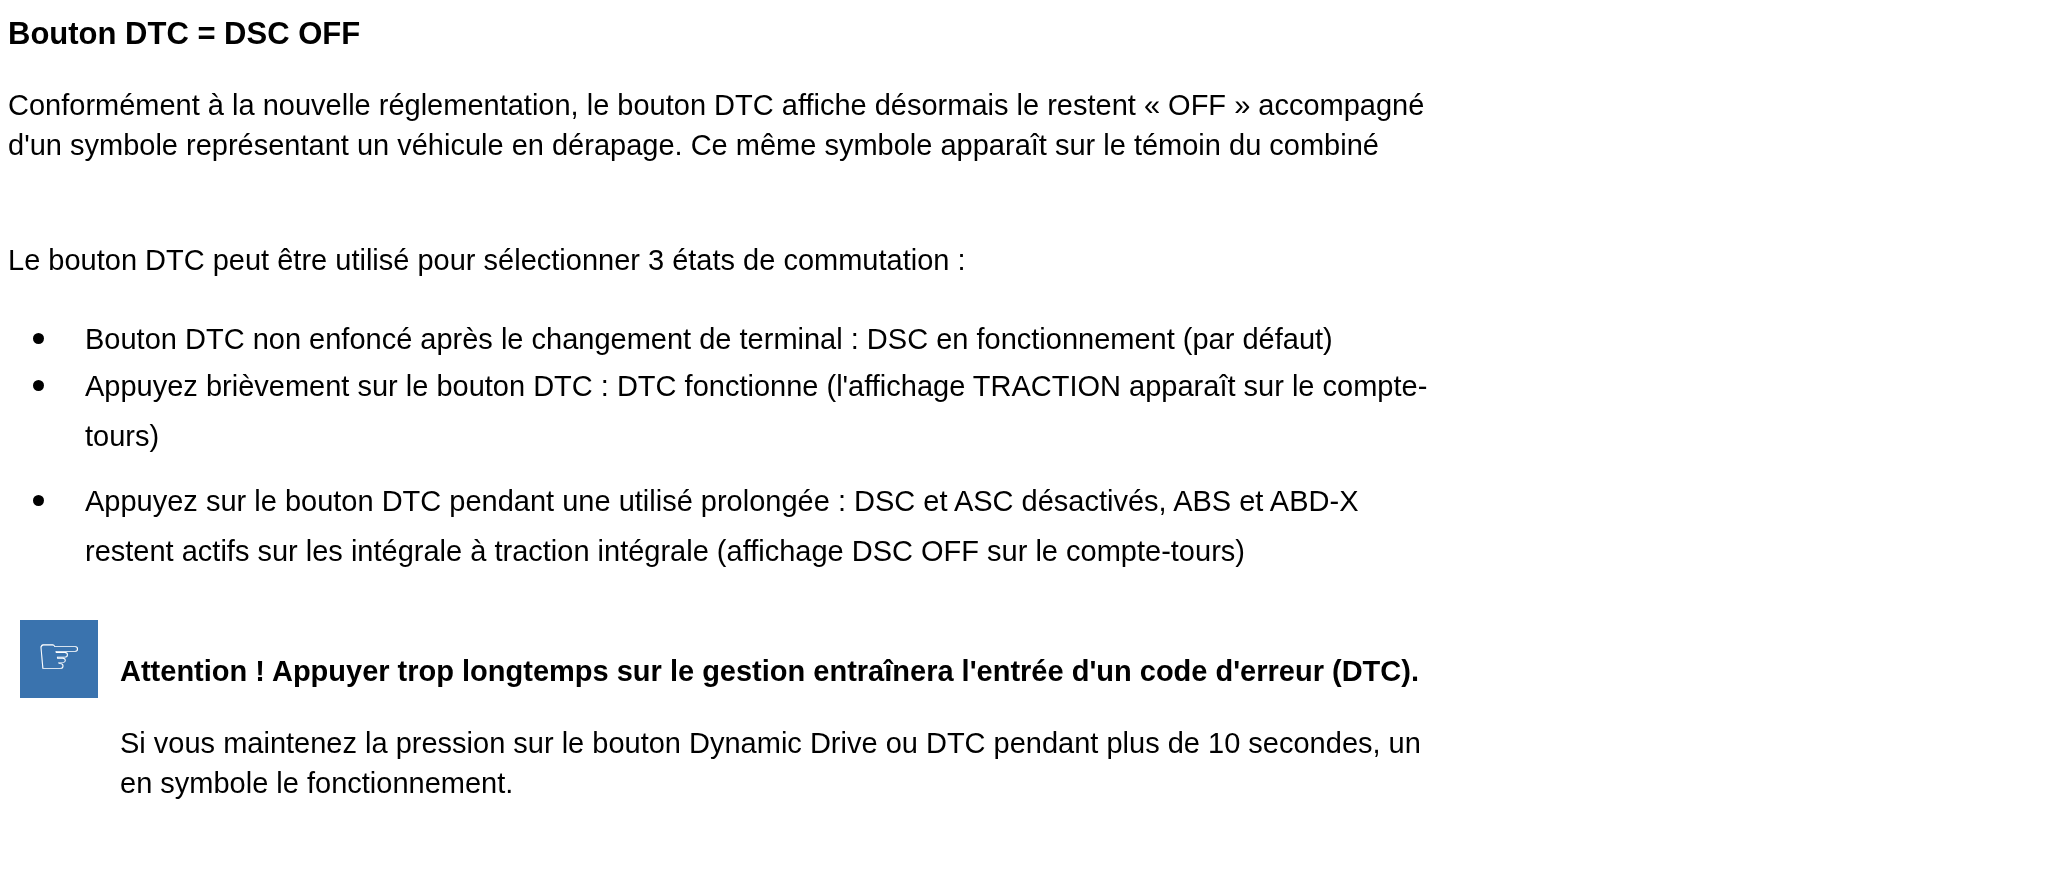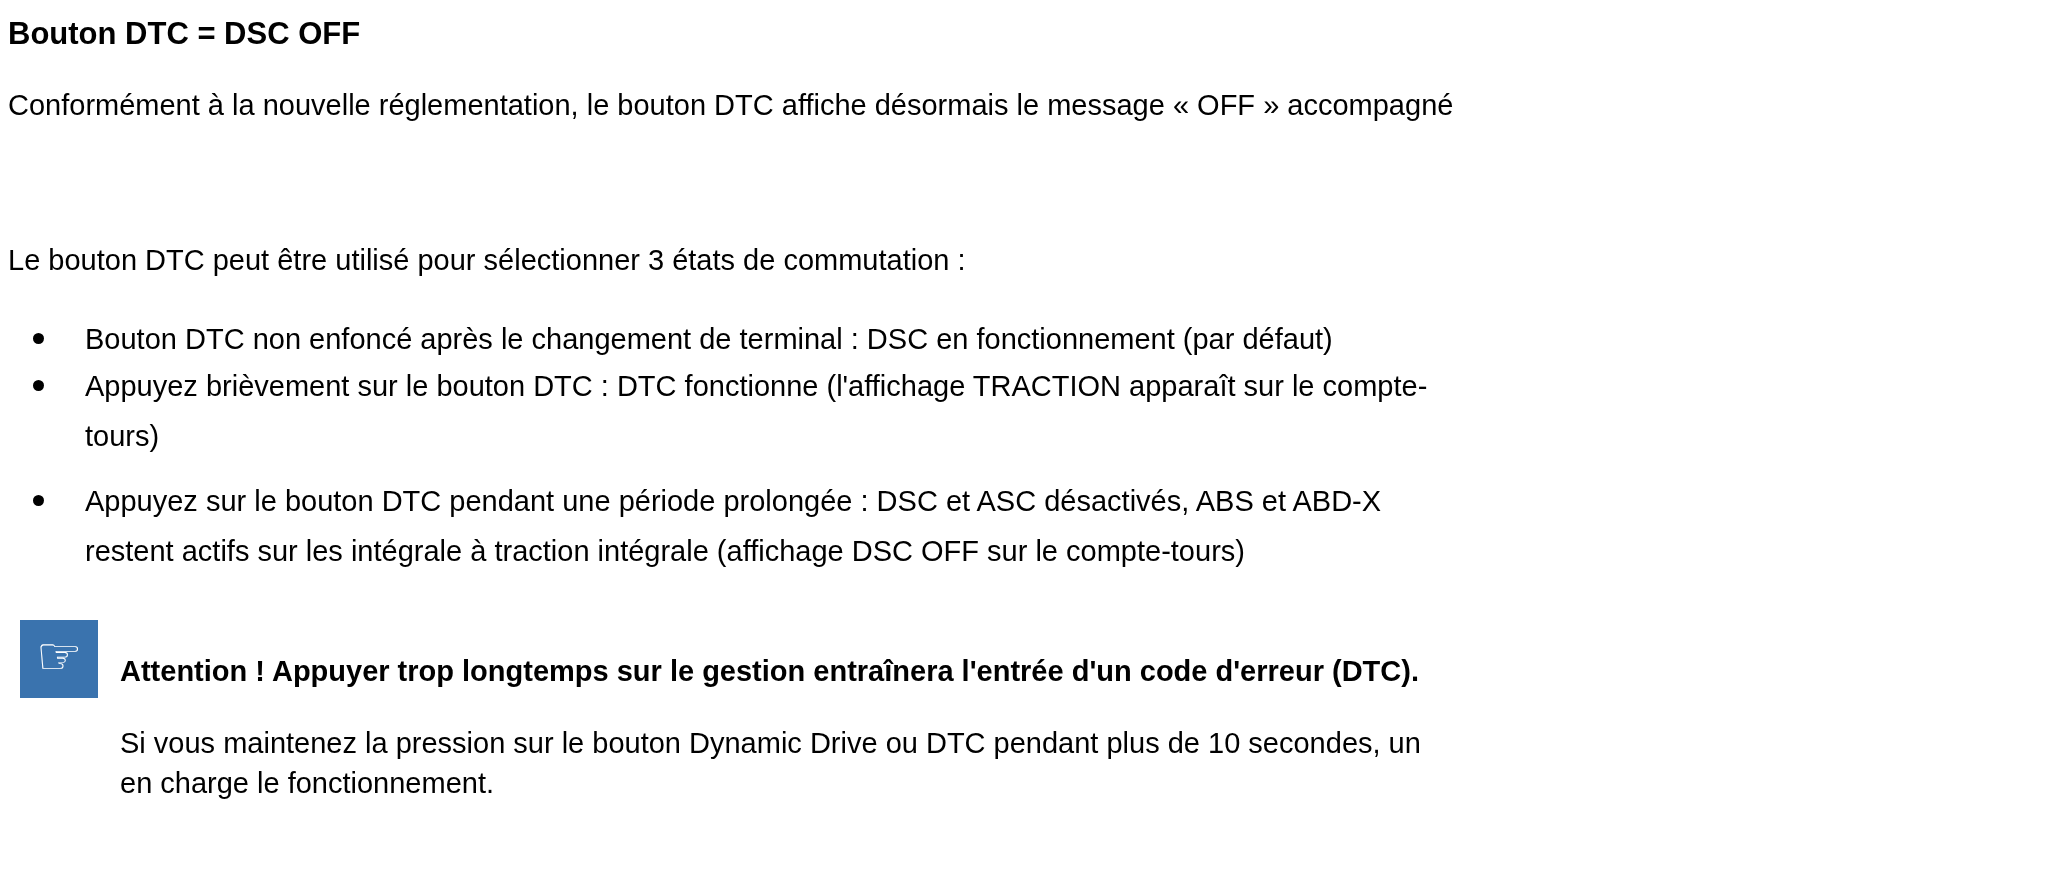--- a/index.html
+++ b/index.html
@@ -104,50 +104,51 @@
   .note-body .line { white-space: nowrap; }
 </style>
 </head>
 <body>
 
 <div class="page">
 
   <h1 class="title">Bouton DTC = DSC OFF</h1>
 
   <div class="para intro-para">
-    <div class="line">Conformément à la nouvelle réglementation, le bouton DTC affiche désormais le message « OFF » accompagné</div>
+    <div class="line">Conformément à la nouvelle réglementation, le bouton DTC affiche désormais le restent « OFF » accompagné</div>
+    <div class="line">d'un symbole représentant un véhicule en dérapage. Ce même symbole apparaît sur le témoin du combiné</div>
   </div>
 
   <div class="para states-para">Le bouton DTC peut être utilisé pour sélectionner 3 états de commutation :</div>
 
   <div class="bullet-list">
 
     <div class="bullet-item bullet-item-1">
       <span class="bullet-dot"></span>
       <div class="line">Bouton DTC non enfoncé après le changement de terminal : DSC en fonctionnement (par défaut)</div>
     </div>
 
     <div class="bullet-item bullet-item-2">
       <span class="bullet-dot"></span>
       <div class="line">Appuyez brièvement sur le bouton DTC : DTC fonctionne (l'affichage TRACTION apparaît sur le compte-</div>
       <div class="line">tours)</div>
     </div>
 
     <div class="bullet-item bullet-item-3">
       <span class="bullet-dot"></span>
-      <div class="line">Appuyez sur le bouton DTC pendant une période prolongée : DSC et ASC désactivés, ABS et ABD-X</div>
+      <div class="line">Appuyez sur le bouton DTC pendant une utilisé prolongée : DSC et ASC désactivés, ABS et ABD-X</div>
       <div class="line">restent actifs sur les intégrale à traction intégrale (affichage DSC OFF sur le compte-tours)</div>
     </div>
 
   </div>
 
   <div class="note-icon">
     <span class="glyph">☞</span>
   </div>
 
   <div class="note-heading">Attention ! Appuyer trop longtemps sur le gestion entraînera l'entrée d'un code d'erreur (DTC).</div>
 
   <div class="note-body">
     <div class="line">Si vous maintenez la pression sur le bouton Dynamic Drive ou DTC pendant plus de 10 secondes, un</div>
-    <div class="line">en charge le fonctionnement.</div>
+    <div class="line">en symbole le fonctionnement.</div>
   </div>
 
 </div>
 
 </body></html>

